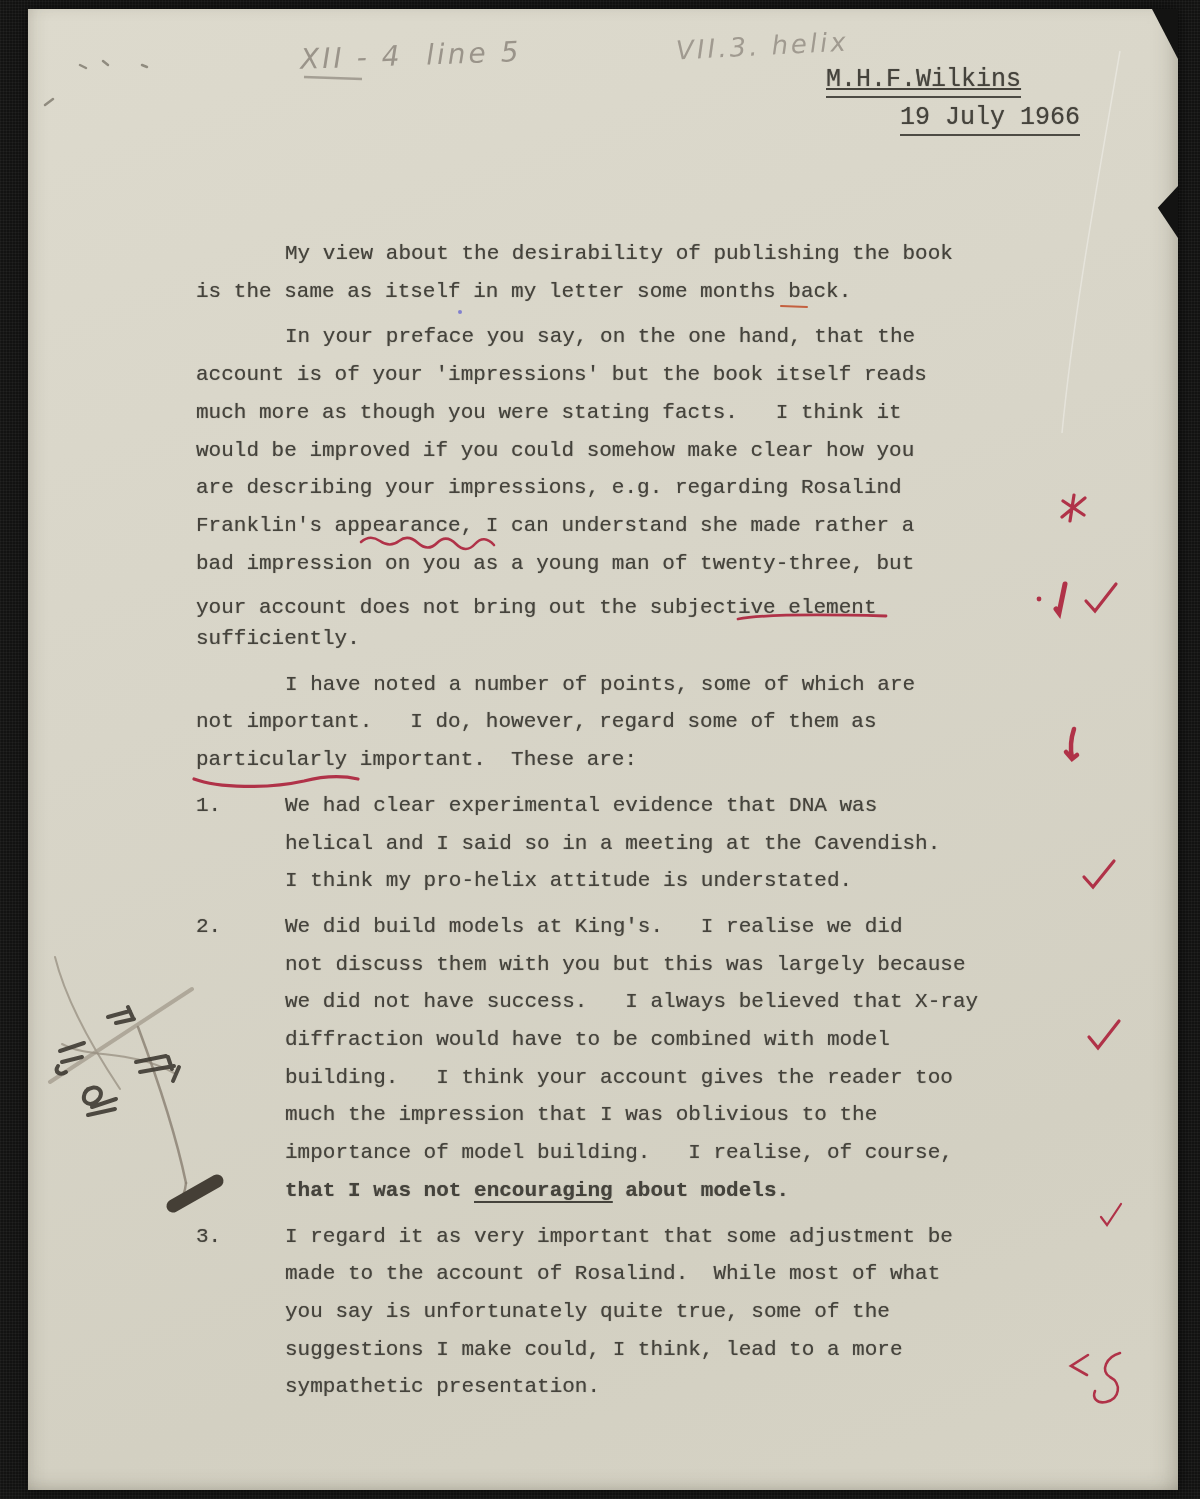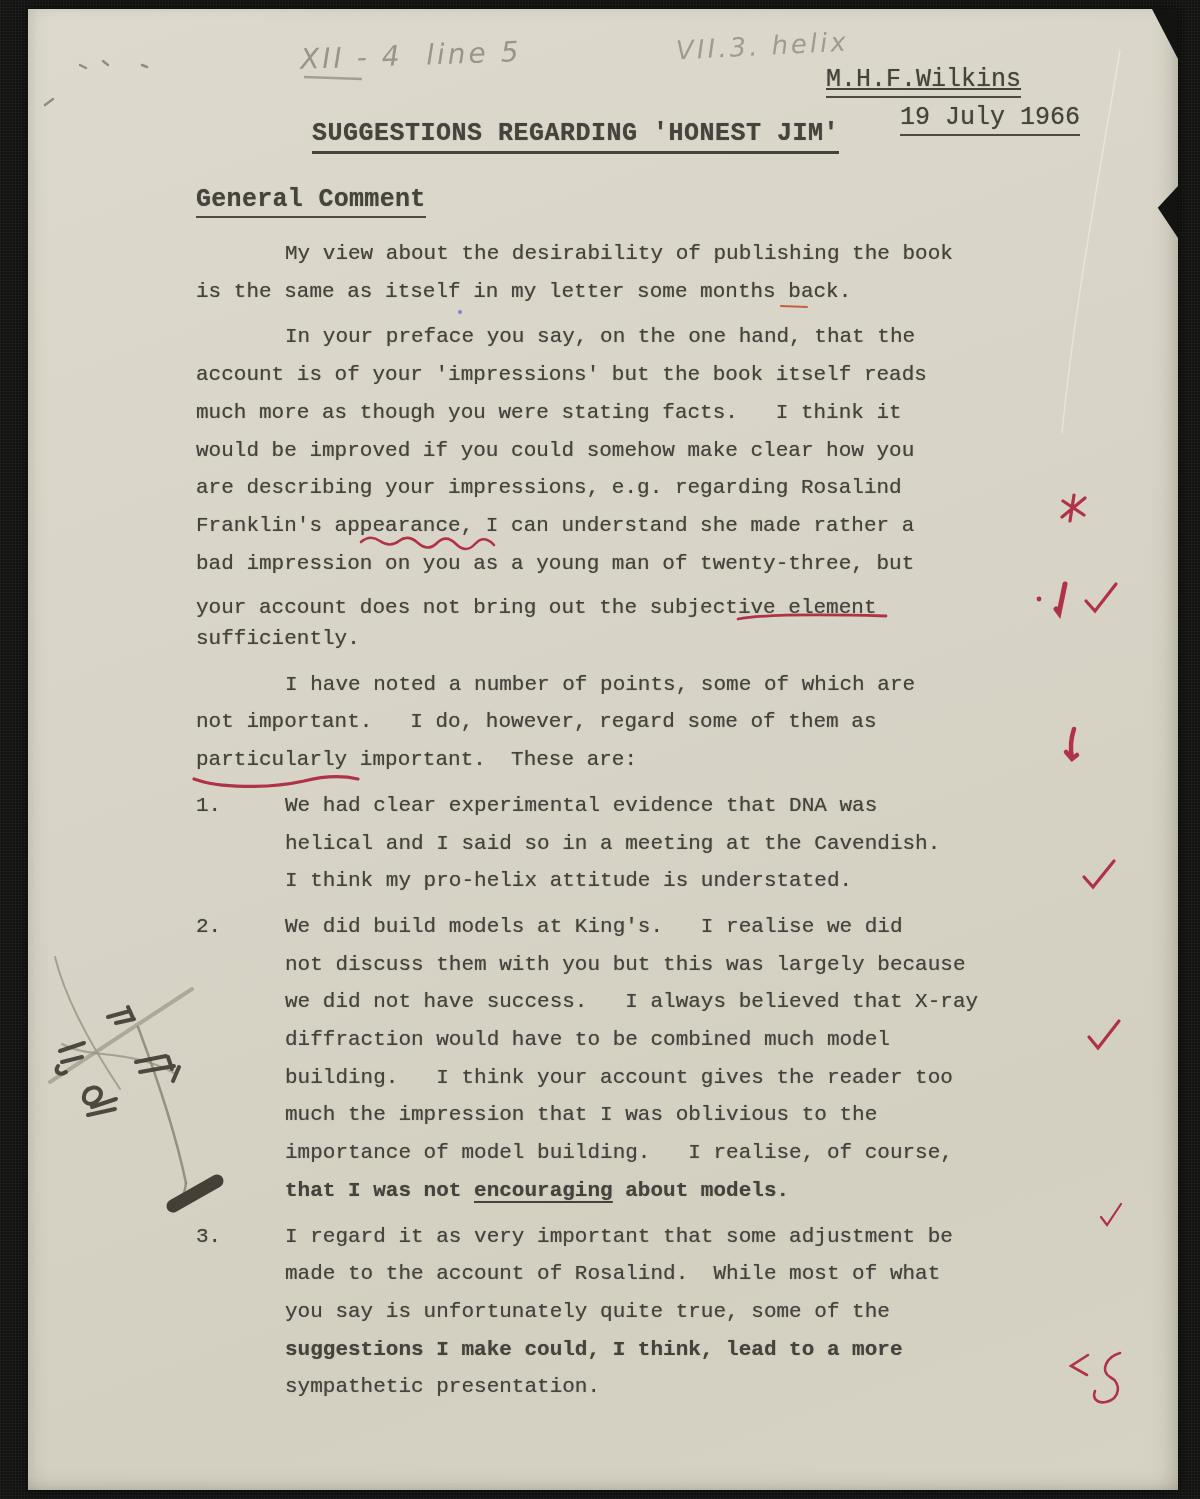--- a/index.html
+++ b/index.html
@@ -37,22 +37,20 @@
 
 <div class="backdrop">
   <div class="paper">
 
     <div class="pencil-note" style="left:272px;top:30px;font-size:28px;transform:rotate(-2deg);">XII - 4  line 5</div>
     <div class="pencil-note" style="left:648px;top:22px;font-size:26px;transform:rotate(-3deg);opacity:.9;">VII.3. helix</div>
 
     <div class="typed u-med" style="left:798px;top:56px;text-decoration:underline;">M.H.F.Wilkins</div>
     <div class="typed u-med" style="left:872px;top:94px;">19 July 1966</div>
 
-    <div class="typed bold u-heavy" style="left:284px;top:110px;">SUGGESTIONS REGARDING 'HONEST JIM'</div>
-    <div class="typed bold u-med" style="left:168px;top:176px;letter-spacing:.3px;">General Comment</div>
 
     <div id="body-lines">
         <div class="line" style="left: 257px; top: 230px;">My view about the desirability of publishing the book</div>
         <div class="line" style="left: 168px; top: 267.7px;">is the same as itself in my letter some months back.</div>
         <div class="line" style="left: 257px; top: 313.4px;">In your preface you say, on the one hand, that the</div>
         <div class="line" style="left: 168px; top: 351.1px;">account is of your 'impressions' but the book itself reads</div>
         <div class="line" style="left: 168px; top: 388.8px;">much more as though you were stating facts.   I think it</div>
         <div class="line" style="left: 168px; top: 426.5px;">would be improved if you could somehow make clear how you</div>
         <div class="line" style="left: 168px; top: 464.2px;">are describing your impressions, e.g. regarding Rosalind</div>
         <div class="line" style="left: 168px; top: 501.9px;">Franklin's appearance, I can understand she made rather a</div>
@@ -63,30 +61,30 @@
         <div class="line" style="left: 168px; top: 698.4px;">not important.   I do, however, regard some of them as</div>
         <div class="line" style="left: 168px; top: 736.1px;">particularly important.  These are:</div>
         <div class="line" style="left: 168px; top: 781.8px;">1.</div>
         <div class="line" style="left: 257px; top: 781.8px; text-align: center;">We had clear experimental evidence that DNA was</div>
         <div class="line" style="left: 257px; top: 819.5px;">helical and I said so in a meeting at the Cavendish.</div>
         <div class="line" style="left: 257px; top: 857.2px;">I think my pro-helix attitude is understated.</div>
         <div class="line" style="left: 168px; top: 902.9px;">2.</div>
         <div class="line" style="left: 257px; top: 902.9px;">We did build models at King's.   I realise we did</div>
         <div class="line" style="left: 257px; top: 940.6px;">not discuss them with you but this was largely because</div>
         <div class="line" style="left: 257px; top: 978.3px;">we did not have success.   I always believed that X-ray</div>
-        <div class="line" style="left: 257px; top: 1016px;">diffraction would have to be combined much model</div>
+        <div class="line" style="left: 257px; top: 1016px;">diffraction would have to be combined with model</div>
         <div class="line" style="left: 257px; top: 1053.7px;">building.   I think your account gives the reader too</div>
         <div class="line" style="left: 257px; top: 1091.4px;">much the impression that I was oblivious to the</div>
         <div class="line" style="left: 257px; top: 1129.1px;">importance of model building.   I realise, of course,</div>
         <div class="line" style="left: 257px; top: 1166.8px; font-weight: bold;"><span>that I was not </span><span class="typed-underline">encouraging</span><span> about models.</span></div>
         <div class="line" style="left: 168px; top: 1212.5px;">3.</div>
         <div class="line" style="left: 257px; top: 1212.5px;">I regard it as very important that some adjustment be</div>
         <div class="line" style="left: 257px; top: 1250.2px;">made to the account of Rosalind.  While most of what</div>
         <div class="line" style="left: 257px; top: 1287.9px;">you say is unfortunately quite true, some of the</div>
-        <div class="line" style="left: 257px; top: 1325.6px; font-weight: bold;">suggestions I make could, I think, lead to a more</div>
+        <div class="line" style="left: 257px; top: 1325.6px;">suggestions I make could, I think, lead to a more</div>
         <div class="line" style="left: 257px; top: 1363.3px;">sympathetic presentation.</div>
       </div>
 
     <svg width="1150" height="1481" viewBox="0 0 1150 1481" style="position:absolute;left:0;top:0;pointer-events:none;">
 
       <path d="M1092,42 C1072,160 1046,300 1034,424" stroke="rgba(255,255,255,.35)" stroke-width="1.5" fill="none"></path>
 
       <g stroke="#7e796d" stroke-width="2.5" stroke-linecap="round" opacity=".8">
         <path d="M52,56 l6,3 M75,52 l5,4 M114,56 l5,2 M17,96 l8,-6"></path>
       </g>

